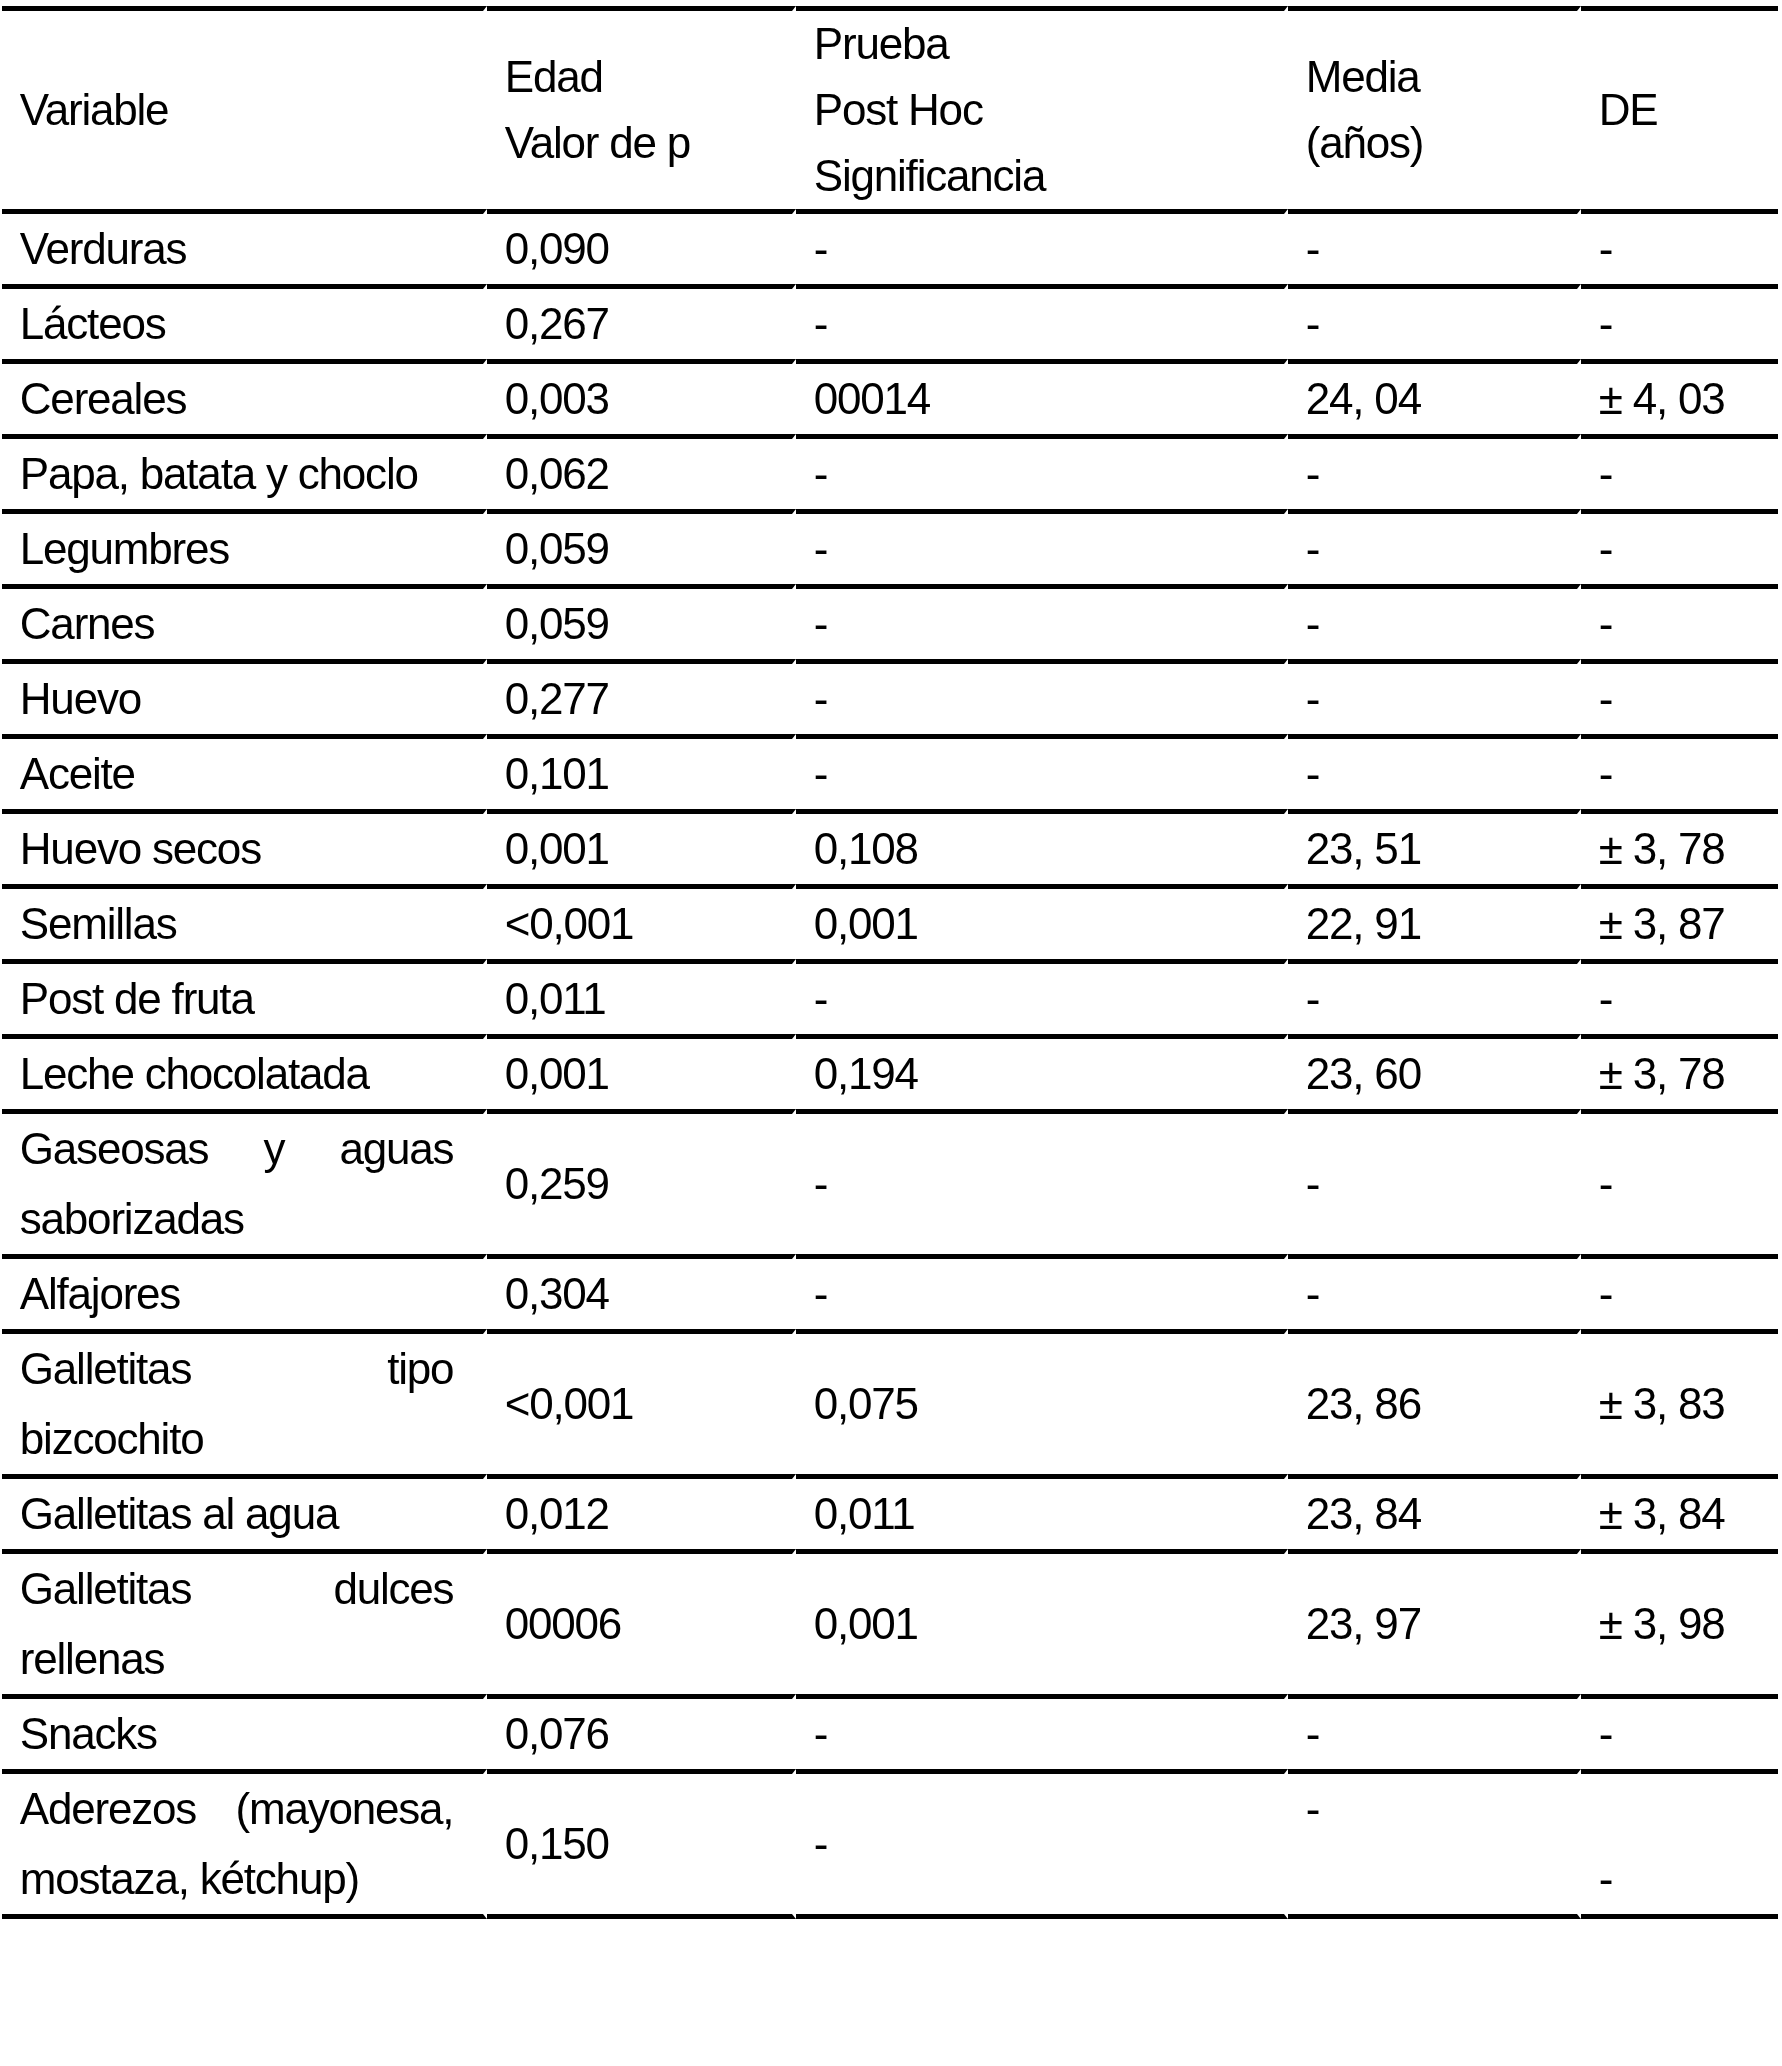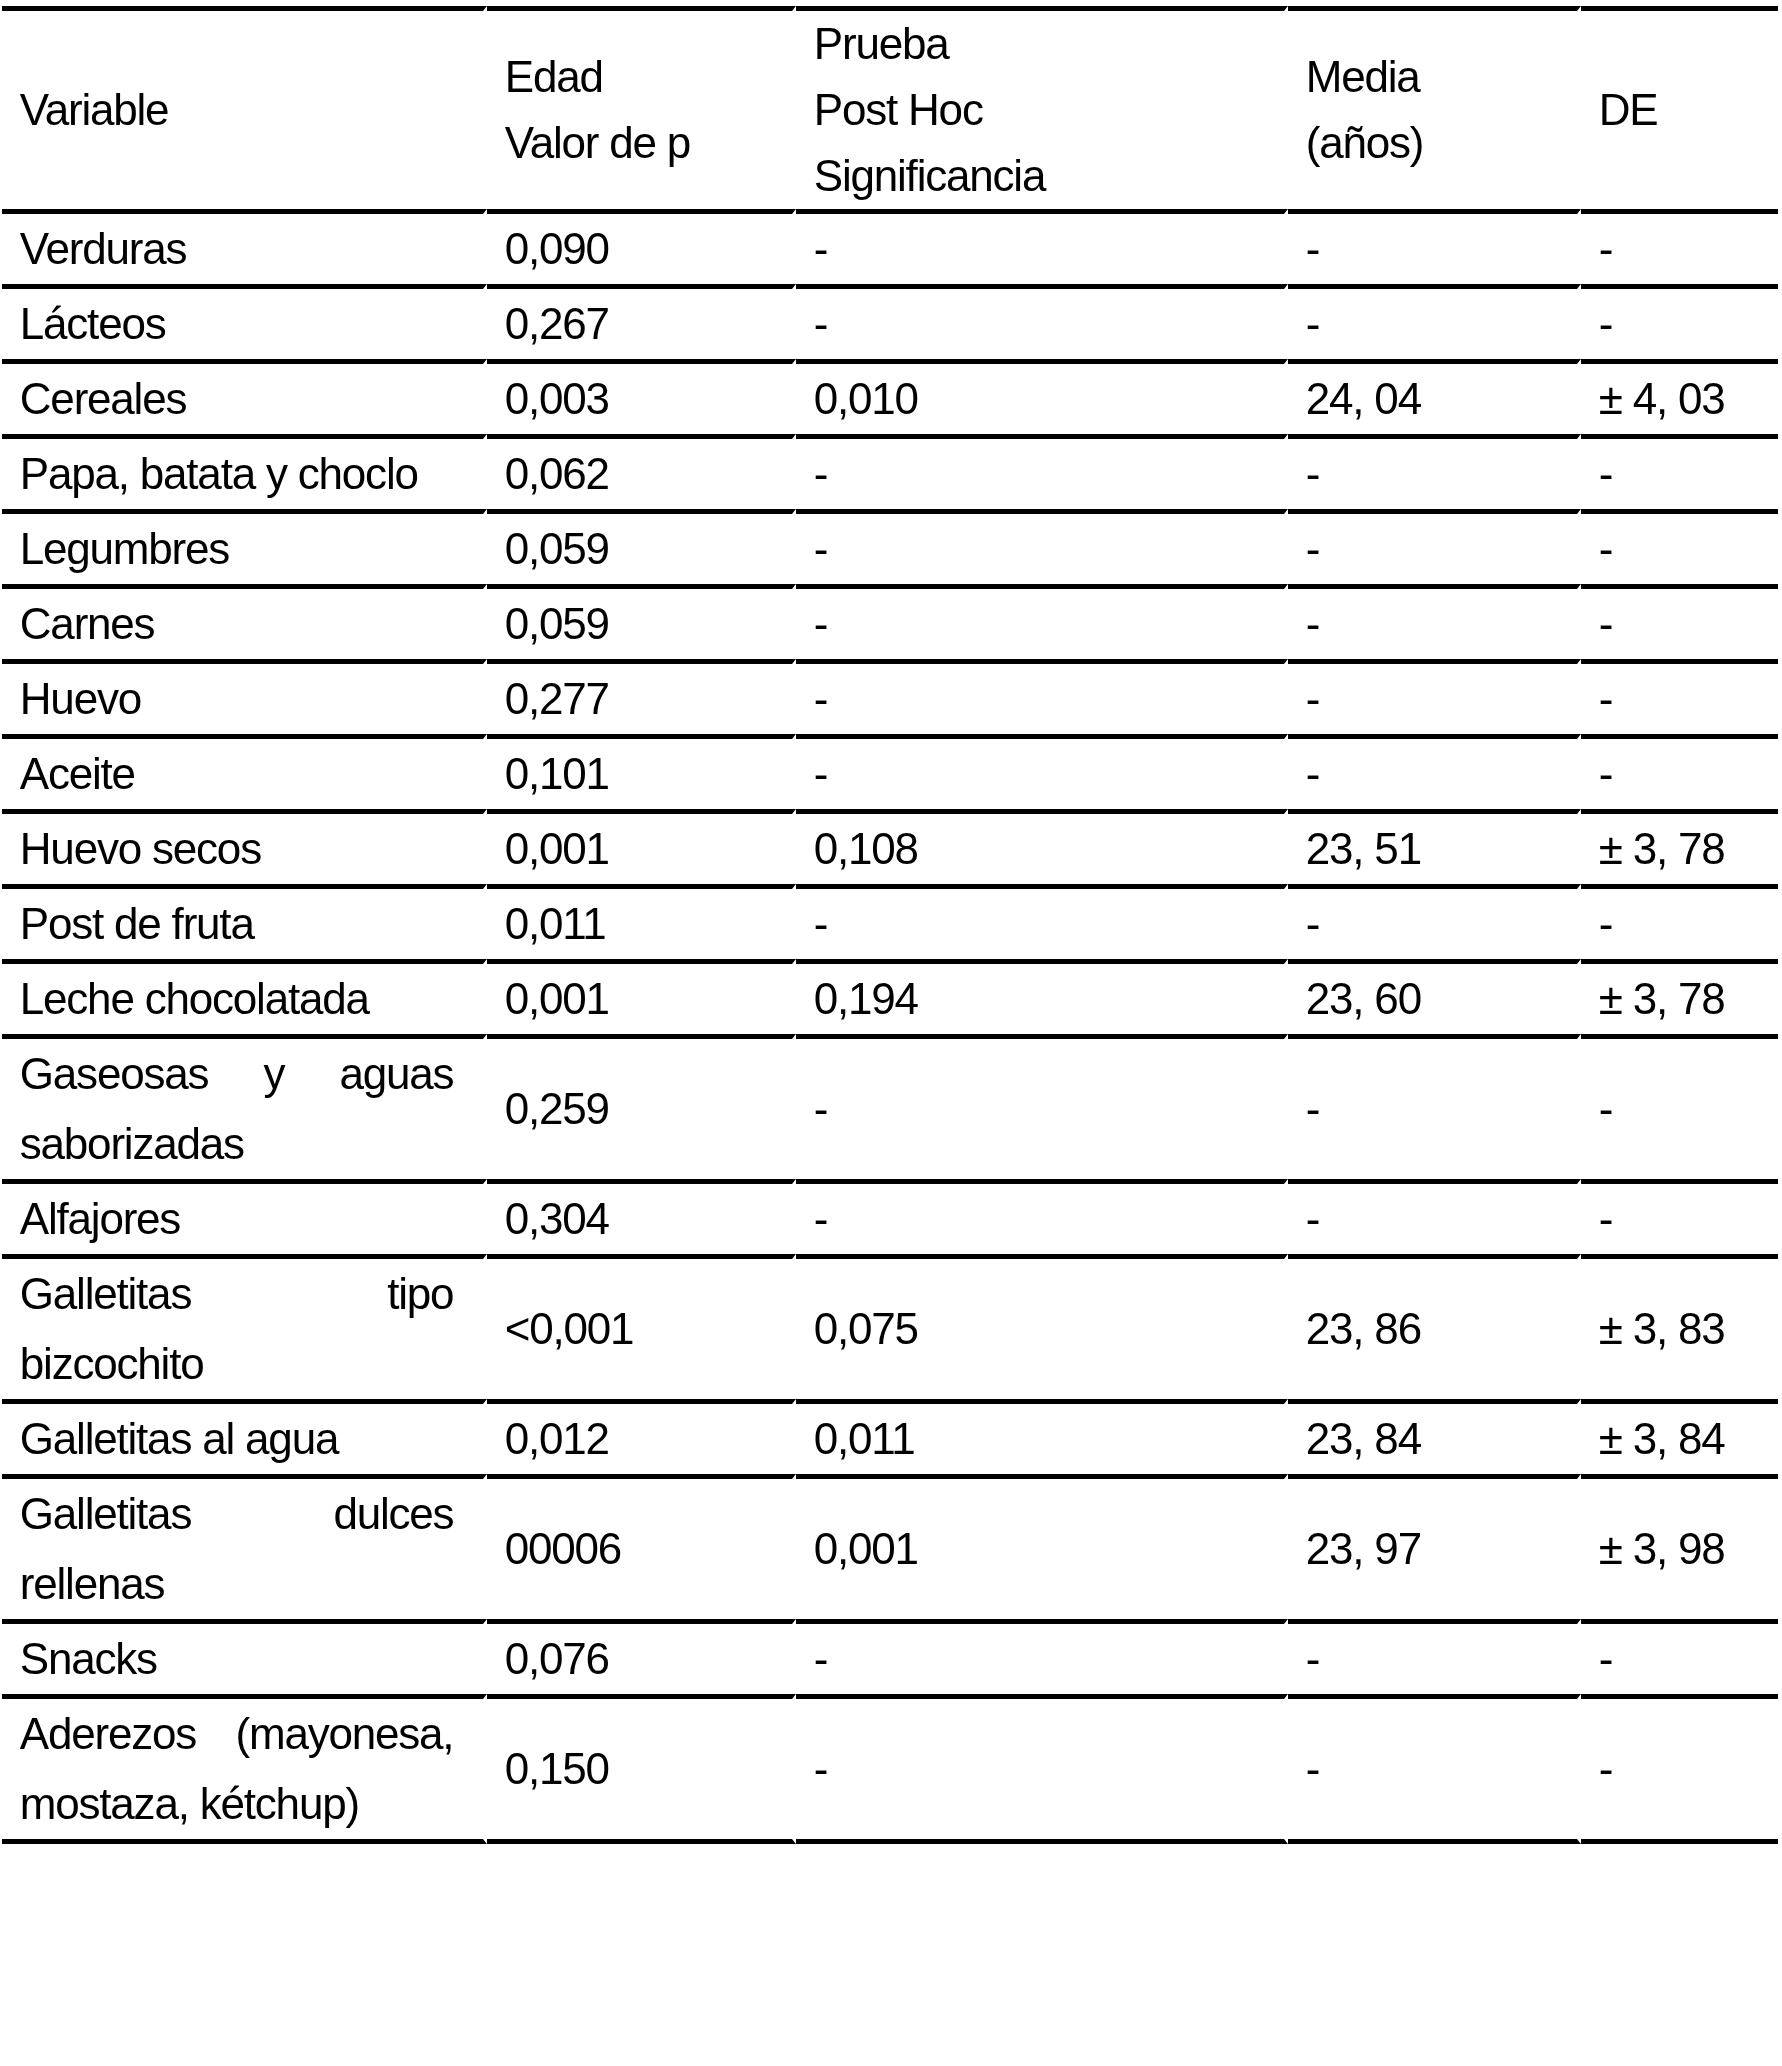--- a/index.html
+++ b/index.html
@@ -95,21 +95,21 @@
       <tr>
         <td class="col-variable">Lácteos</td>
         <td class="col-p">0,267</td>
         <td class="col-posthoc">-</td>
         <td class="col-media">-</td>
         <td class="col-de">-</td>
       </tr>
       <tr>
         <td class="col-variable">Cereales</td>
         <td class="col-p">0,003</td>
-        <td class="col-posthoc">0,010</td>
+        <td class="col-posthoc">00014</td>
         <td class="col-media">24, 04</td>
         <td class="col-de">± 4, 03</td>
       </tr>
       <tr>
         <td class="col-variable">Papa, batata y choclo</td>
         <td class="col-p">0,062</td>
         <td class="col-posthoc">-</td>
         <td class="col-media">-</td>
         <td class="col-de">-</td>
       </tr>
@@ -142,20 +142,27 @@
         <td class="col-de">-</td>
       </tr>
       <tr>
         <td class="col-variable">Huevo secos</td>
         <td class="col-p">0,001</td>
         <td class="col-posthoc">0,108</td>
         <td class="col-media">23, 51</td>
         <td class="col-de">± 3, 78</td>
       </tr>
       <tr>
+        <td class="col-variable">Semillas</td>
+        <td class="col-p">&lt;0,001</td>
+        <td class="col-posthoc">0,001</td>
+        <td class="col-media">22, 91</td>
+        <td class="col-de">± 3, 87</td>
+      </tr>
+      <tr>
         <td class="col-variable">Post de fruta</td>
         <td class="col-p">0,011</td>
         <td class="col-posthoc">-</td>
         <td class="col-media">-</td>
         <td class="col-de">-</td>
       </tr>
       <tr>
         <td class="col-variable">Leche chocolatada</td>
         <td class="col-p">0,001</td>
         <td class="col-posthoc">0,194</td>

